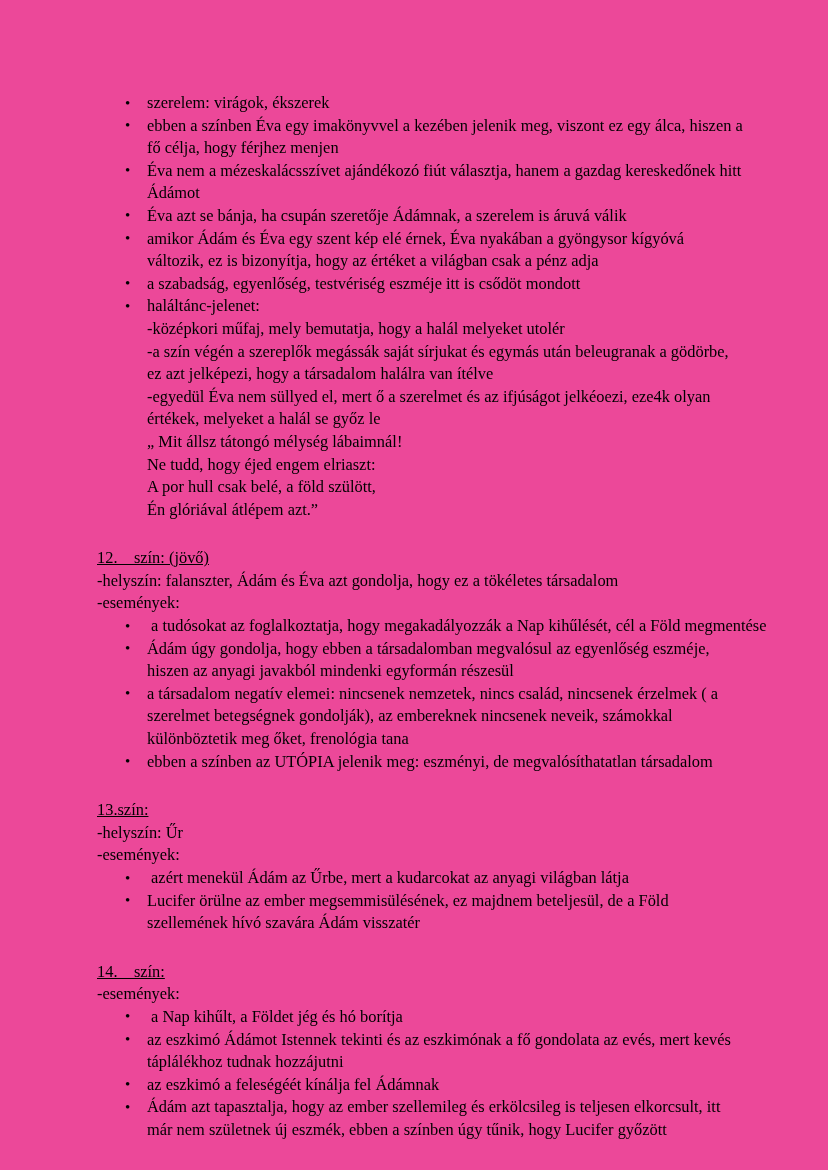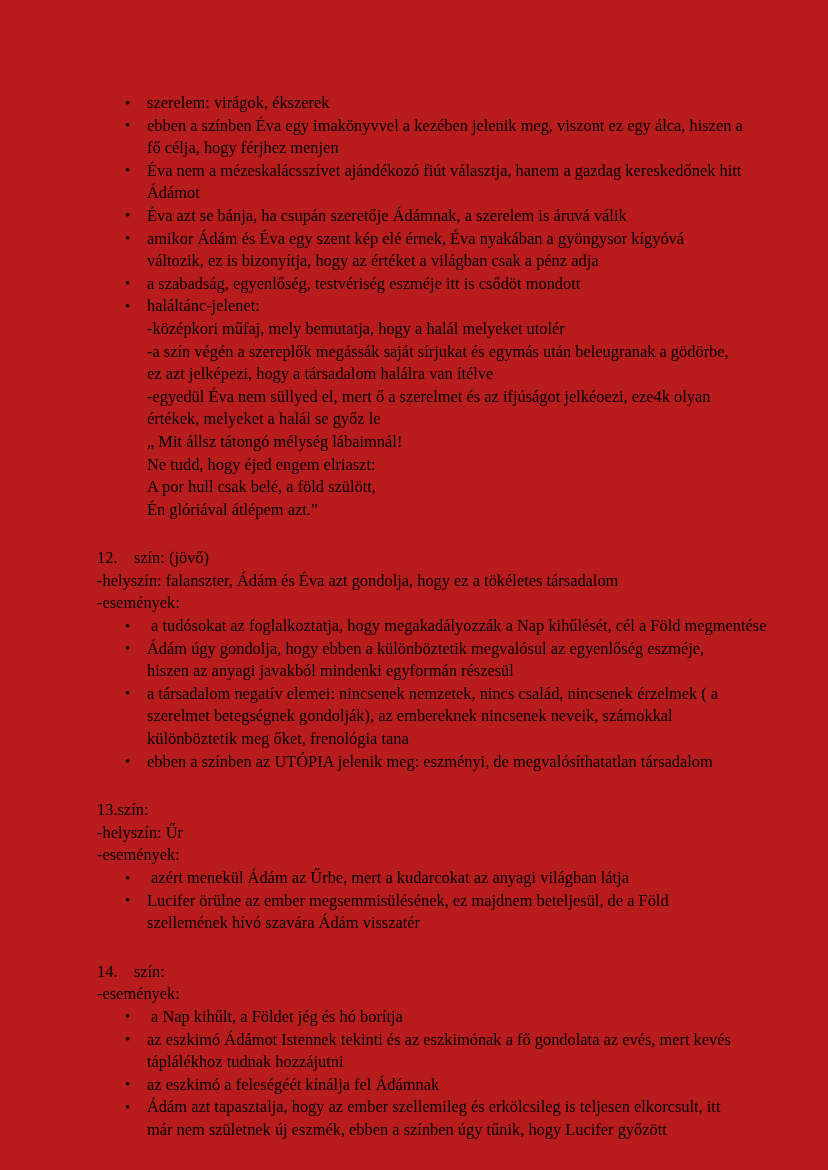--- a/index.html
+++ b/index.html
@@ -13,21 +13,21 @@
     height: 1170px;
     font-family: "Liberation Serif", "DejaVu Serif", serif;
     color: #000000;
     -webkit-font-smoothing: antialiased;
   }
 
   .page {
     position: relative;
     width: 828px;
     height: 1170px;
-    background: #b91c1c;
+    background: #ec4899;
     box-sizing: border-box;
     padding: 92px 84px 0 97px;
     overflow: hidden;
   }
 
   .doc-body {
     font-size: 16.4px;
     line-height: 22.6px;
   }
 
@@ -58,20 +58,21 @@
   .subline {
     display: block;
   }
 
   
   .section {
     margin-top: 26px;
   }
   .section-head {
     white-space: pre;
+    text-decoration: underline;
   }
   .meta-line {
     white-space: pre-wrap;
     font-family: Liberation Serif, serif;
   }
   .section .bullets {
     margin-top: 0;
   }
 
   .grp-top { margin-top: 0; }
@@ -101,21 +102,21 @@
         <span class="subline">Én glóriával átlépem azt.”</span>
       </li>
     </ul>
 
     <div class="section">
       <div class="section-head">12.    szín: (jövő)</div>
       <div class="meta-line">-helyszín: falanszter, Ádám és Éva azt gondolja, hogy ez a tökéletes társadalom</div>
       <div class="meta-line">-események:</div>
       <ul class="bullets">
         <li><span class="lead-space"> a tudósokat az foglalkoztatja, hogy megakadályozzák a Nap kihűlését, cél a Föld megmentése</span></li>
-        <li><span>Ádám úgy gondolja, hogy ebben a különböztetik megvalósul az egyenlőség eszméje, hiszen az anyagi javakból mindenki egyformán részesül</span></li>
+        <li><span>Ádám úgy gondolja, hogy ebben a társadalomban megvalósul az egyenlőség eszméje, hiszen az anyagi javakból mindenki egyformán részesül</span></li>
         <li><span>a társadalom negatív elemei: nincsenek nemzetek, nincs család, nincsenek érzelmek ( a szerelmet betegségnek gondolják), az embereknek nincsenek neveik, számokkal különböztetik meg őket, frenológia tana</span></li>
         <li>
           <span class="subline">ebben a színben az UTÓPIA jelenik meg: eszményi, de megvalósíthatatlan társadalom</span>
         </li>
       </ul>
     </div>
 
     <div class="section">
       <div class="section-head">13.szín:</div>
       <div class="meta-line">-helyszín: Űr</div>

